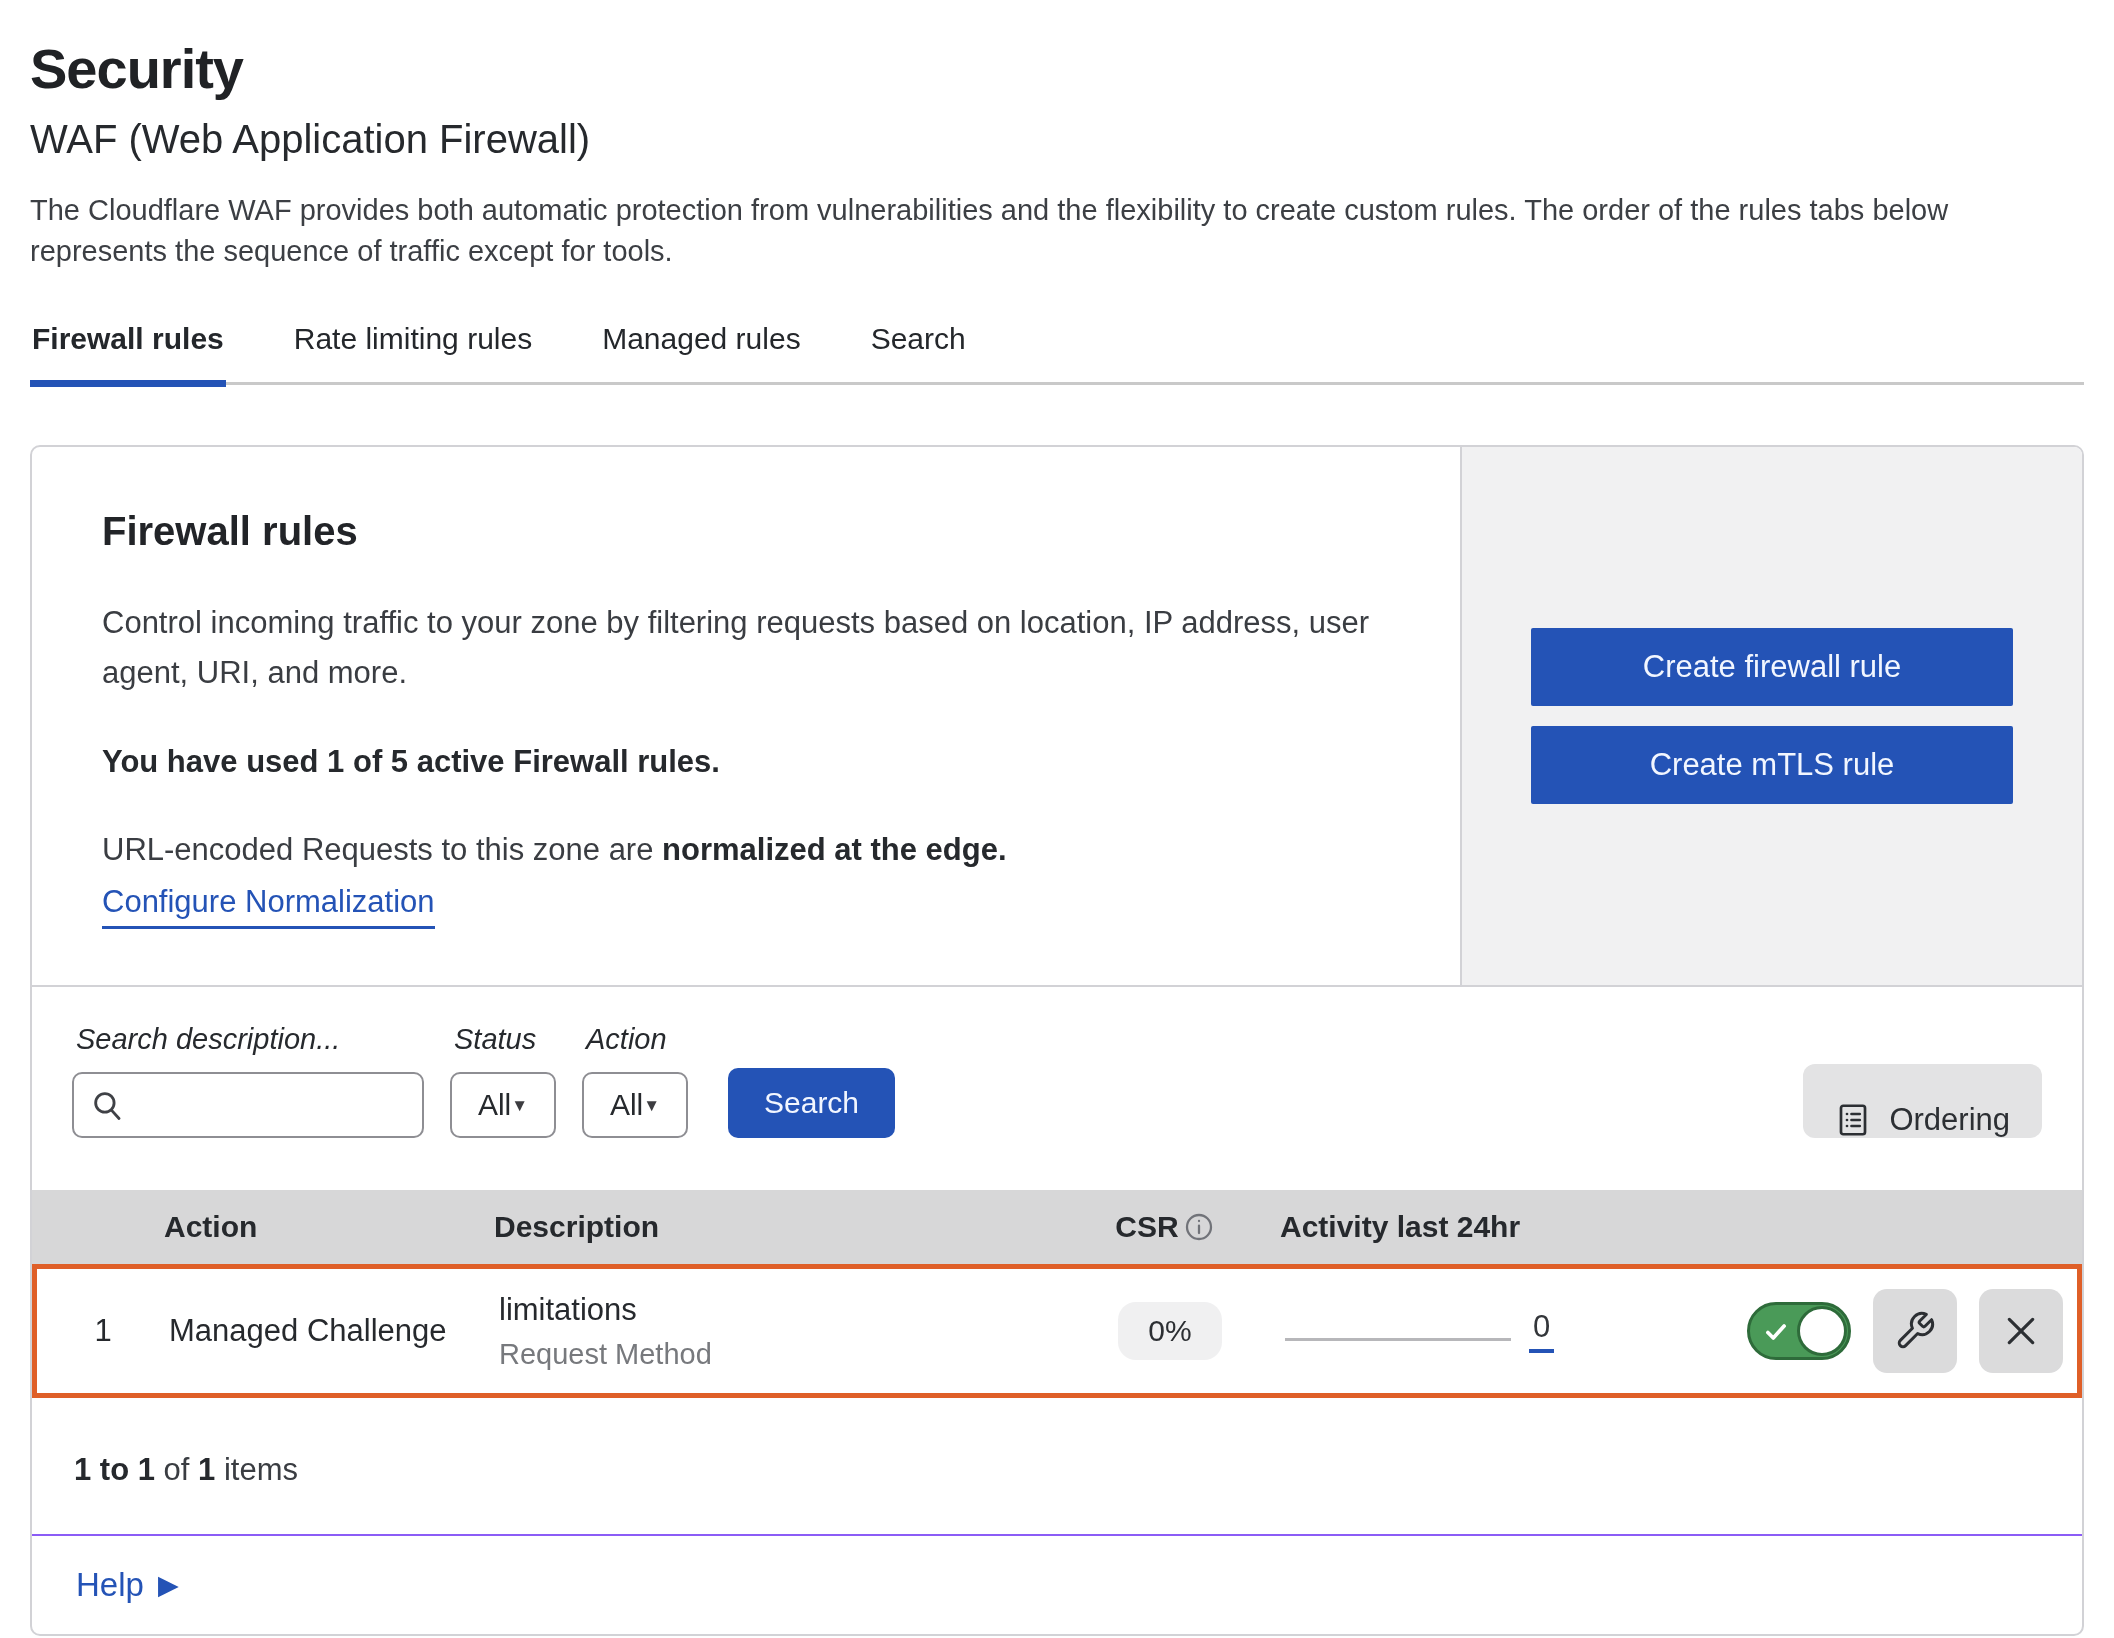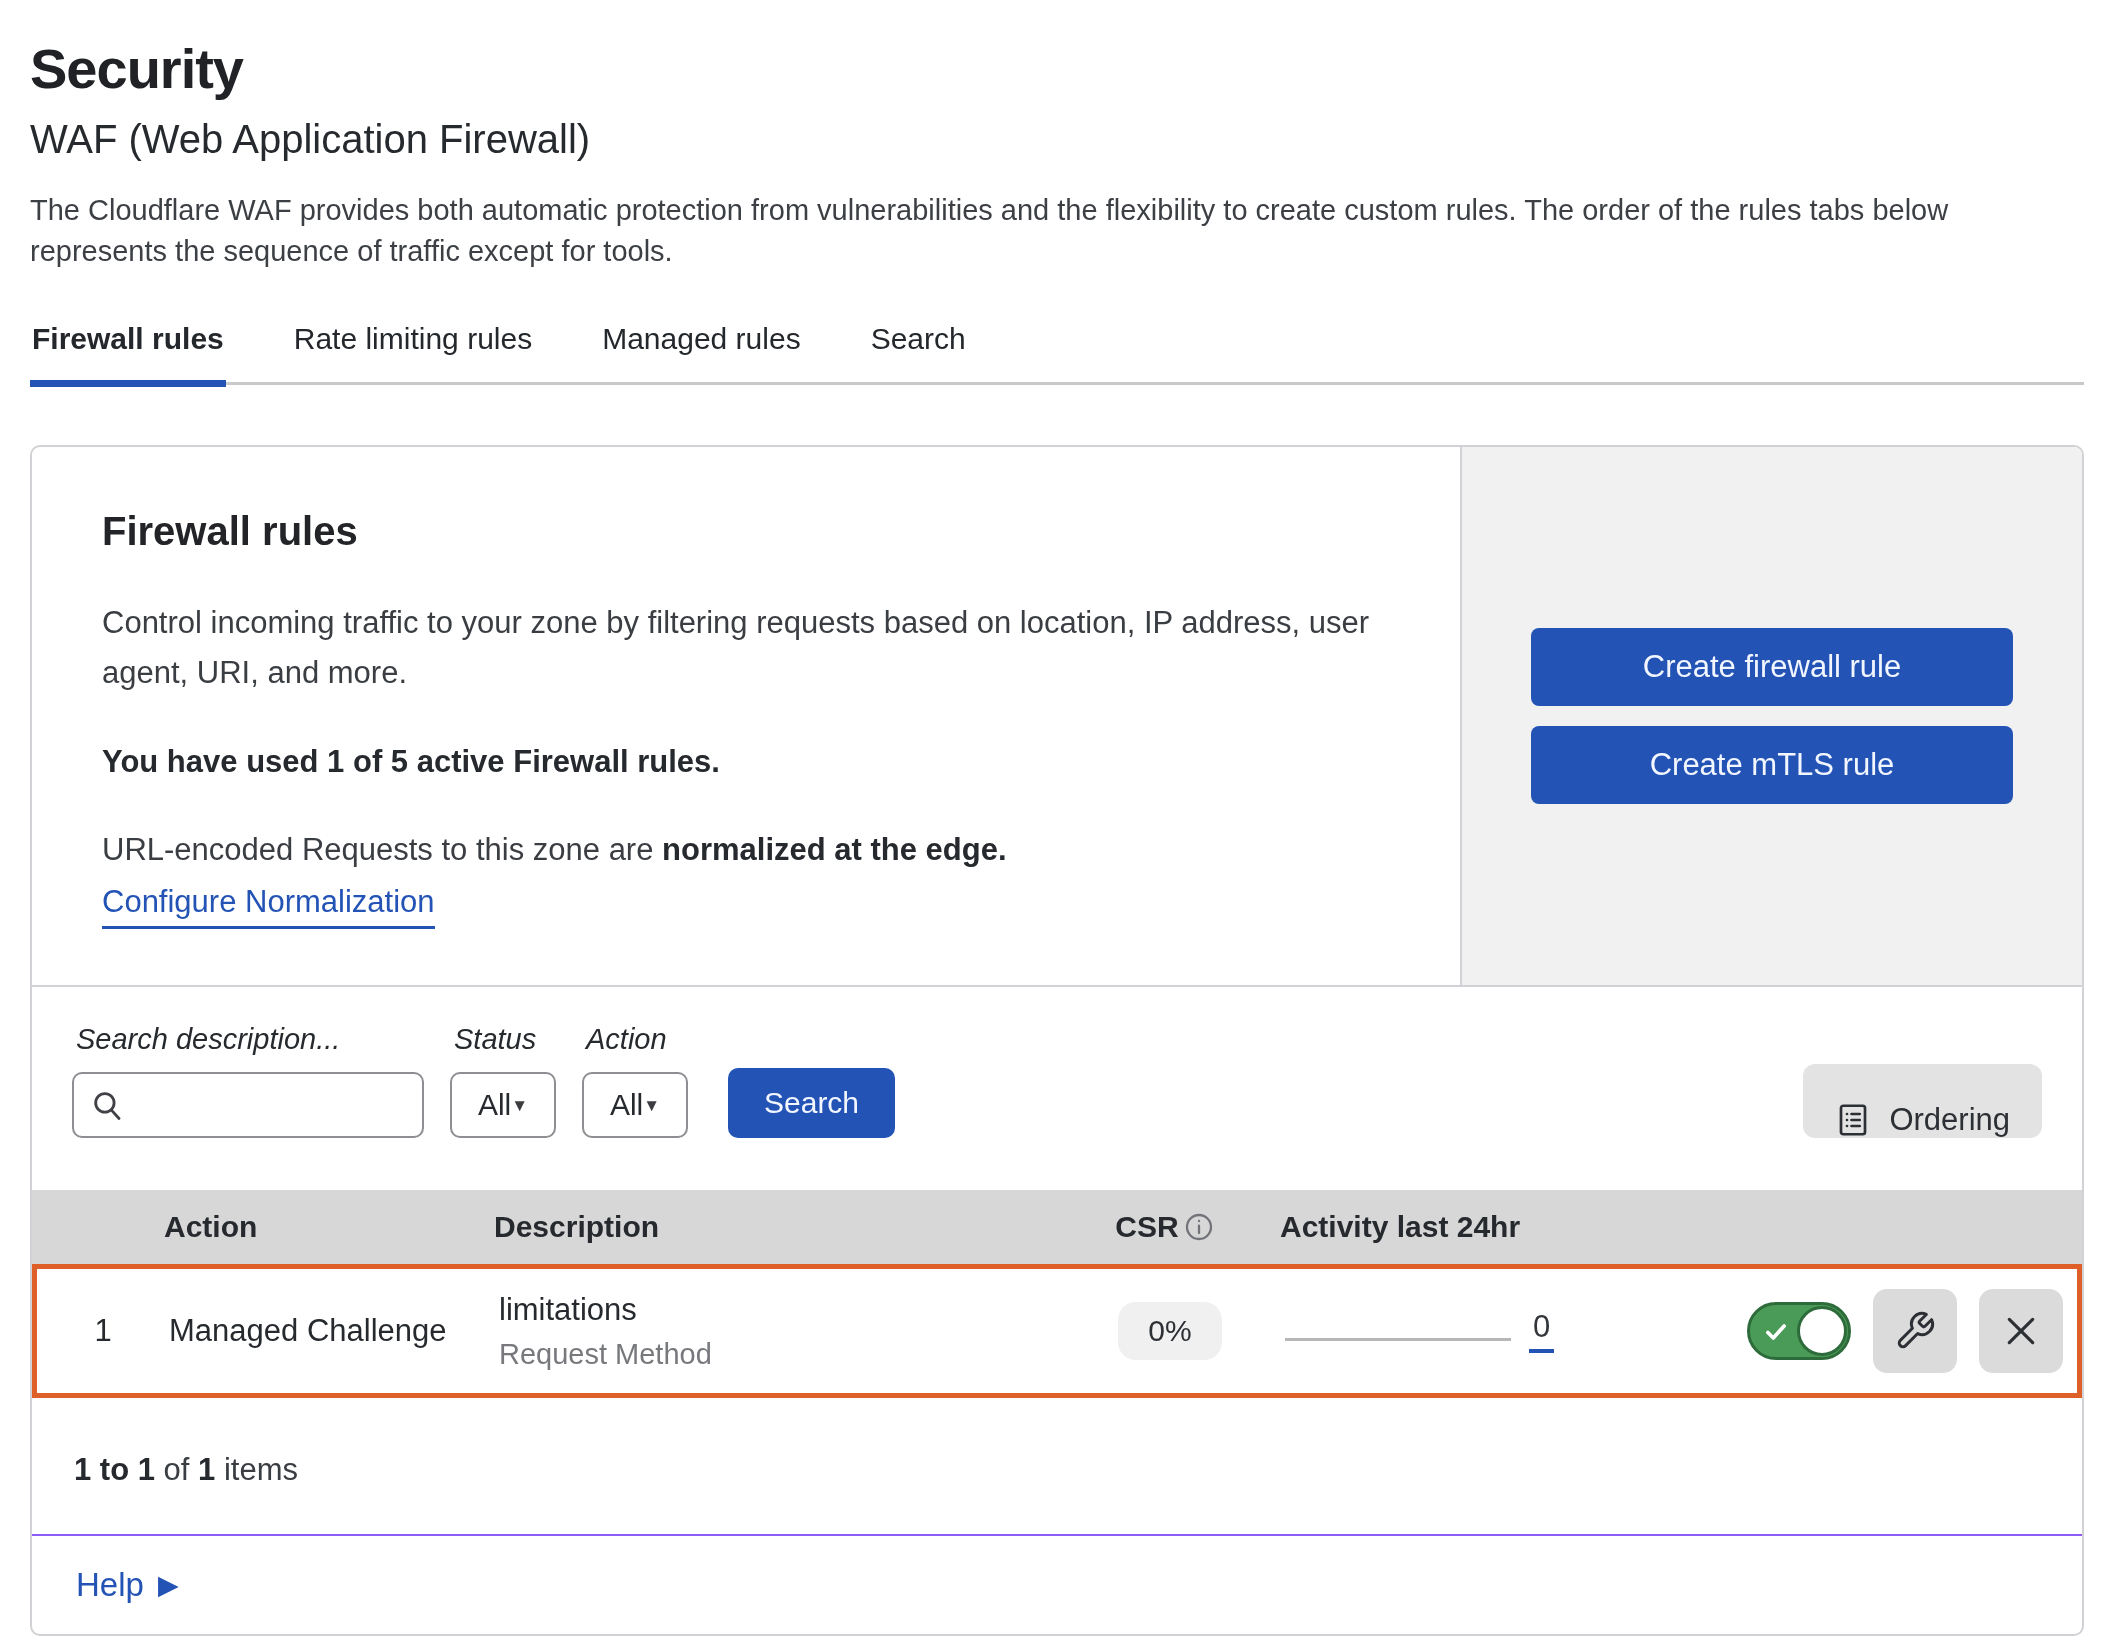--- a/index.html
+++ b/index.html
@@ -30,21 +30,21 @@
   
   .sec1{display:flex;border-bottom:2px solid var(--card-border);}
   .sec1-left{flex:1;padding:62px 70px 56px;}
   .sec1-left h3{font-size:40px;margin:0 0 44px;font-weight:700;color:#222428;}
   .sec1-lead{font-size:31px;line-height:50px;color:#3a3d42;margin:0 0 46px;max-width:1330px;}
   .usage{font-size:31px;font-weight:700;color:#26292d;margin:0 0 52px;}
   .norm{font-size:31px;color:#3a3d42;margin:0 0 16px;}
   .norm b{color:#26292d;}
   .cfg-link{display:inline-block;font-size:31px;color:var(--blue);text-decoration:none;border-bottom:3px solid var(--blue);padding-bottom:6px;cursor:pointer;}
   .sec1-right{width:622px;background:#f1f1f2;border-left:2px solid var(--card-border);display:flex;flex-direction:column;align-items:center;justify-content:center;gap:20px;}
-  .btn-primary{width:482px;height:78px;background:var(--blue);color:#f2f6ff;font-size:31px;border:none;border-radius:8px;font-family:inherit;cursor:pointer;}
+  .btn-primary{width:482px;height:78px;background:var(--blue);color:#f2f6ff;font-size:31px;border:none;border-radius:2px;font-family:inherit;cursor:pointer;}
 
   
   .filters{display:flex;align-items:flex-end;padding:36px 40px 52px;gap:26px;}
   .fgroup label{display:block;font-size:29px;color:#26292d;margin:0 4px 16px;font-style:italic;}
   .search-box{width:352px;height:66px;border:2px solid #8e8e93;border-radius:10px;display:flex;align-items:center;padding:0 16px;gap:10px;background:#fff;}
   .search-box input{border:none;outline:none;font-size:29px;flex:1;min-width:0;font-family:inherit;background:transparent;}
   .select{min-width:106px;height:66px;border:2px solid #8e8e93;border-radius:10px;display:flex;align-items:center;justify-content:center;font-size:30px;color:#26292d;cursor:pointer;padding:0 18px;background:#fff;}
   .chev{font-size:17px;color:#3c3c40;line-height:1;}
   .btn-search{height:70px;padding:0 36px;font-size:30px;border:none;border-radius:10px;background:var(--blue);color:#f2f6ff;margin-left:14px;cursor:pointer;font-family:inherit;}
   .spacer{flex:1;}

